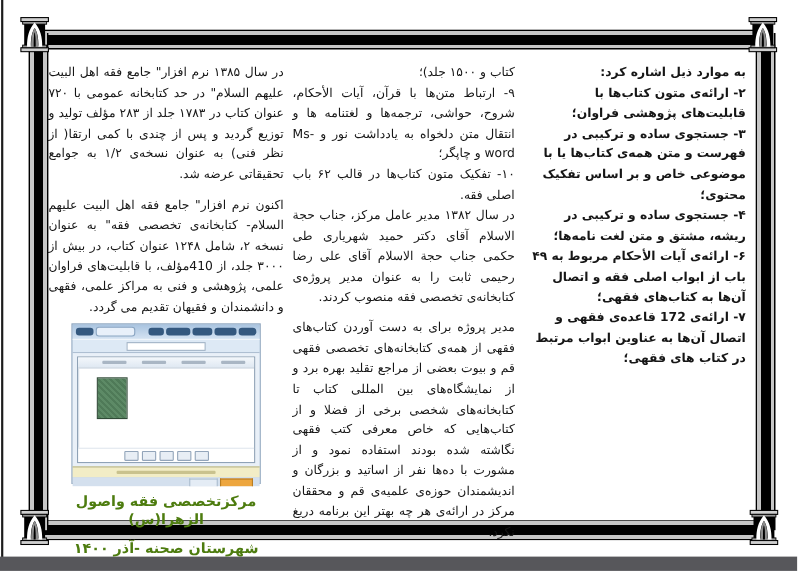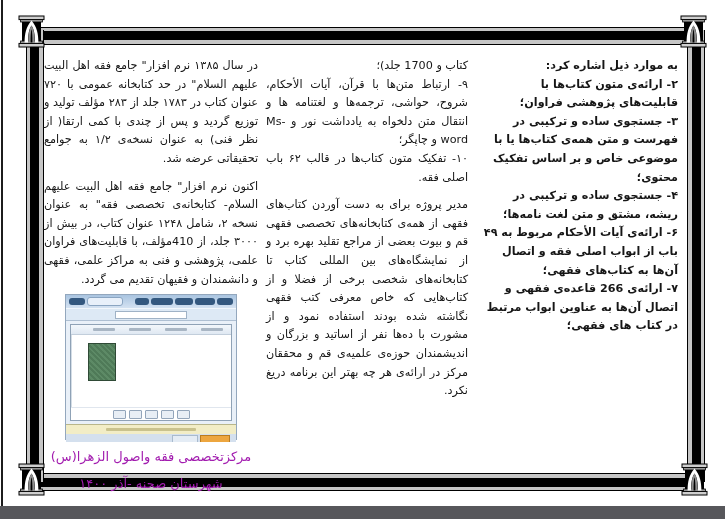--- a/index.html
+++ b/index.html
@@ -21,21 +21,21 @@
   .c-tl{left:18px;top:15px;} .c-tr{left:680px;top:15px;}
   .c-bl{left:18px;top:463px;} .c-br{left:681px;top:463px;}
   
   .col{position:absolute;top:57px;direction:rtl;font-size:11.2px;line-height:18.6px;}
   .col p{margin:0;}
   .col-right{left:480px;width:198px;text-align:right;font-weight:bold;}
   .col-middle{left:266px;width:202px;text-align:justify;text-align-last:right;}
   .col-left{left:44px;width:214px;text-align:justify;text-align-last:right;}
   .heading-red{color:#e01b1b;font-weight:bold;text-align:center;text-align-last:center;
                font-size:11.6px;margin:9px 0 8px 0 !important;}
-  .footer-red{color:#a21caf;font-weight:normal;text-align:center;text-align-last:center;
+  .footer-red{color:#4d7c0f;font-weight:bold;text-align:center;text-align-last:center;
               font-size:13px;line-height:16px;margin-top:9px !important;}
   .footer-red2{margin-top:11px !important;}
   .gap{height:9px;}
   
   .shot{width:172px;height:146px;margin:5px auto 0 auto;background:#c2d4e8;
         border:1px solid #93a7bd;box-sizing:border-box;direction:rtl;}
   .shot-titlebar{height:13px;display:flex;align-items:center;gap:2px;padding:2px 3px;
         background:linear-gradient(to bottom,#a9c4e0,#d4e2f2);box-sizing:border-box;}
   .pill{height:7px;border-radius:3px;background:#34587f;}
   .pill.lt{background:#e8f0fa;border:1px solid #8aa5c2;}
@@ -116,27 +116,28 @@
     <path d="M13.5 10.4 C11.2 14.2 10.3 19 10.3 27.5 L13 27.5 C13 20 13.1 16.4 13.5 14.2 C13.9 16.4 14 20 14 27.5 L16.7 27.5 C16.7 19 15.8 14.2 13.5 10.4 Z" fill="#8d8d8d"></path>
     <path d="M13.5 14.5 C12.8 17 12.6 21 12.6 27.5 L14.4 27.5 C14.4 21 14.2 17 13.5 14.5 Z" fill="#000"></path>
   </svg>
 
   <div class="col col-right">
     <p>به موارد ذیل اشاره کرد:</p>
     <p>۲- ارائه‌ی متون کتاب‌ها با قابلیت‌های پژوهشی فراوان؛</p>
     <p>۳- جستجوی ساده و ترکیبی در فهرست و متن همه‌ی کتاب‌ها یا با موضوعی خاص و بر اساس تفکیک محتوی؛</p>
     <p>۴- جستجوی ساده و ترکیبی در ریشه، مشتق و متن لغت نامه‌ها؛</p>
     <p>۶- ارائه‌ی آیات الأحکام مربوط به ۴۹ باب از ابواب اصلی فقه و اتصال آن‌ها به کتاب‌های فقهی؛</p>
-    <p>۷- ارائه‌ی 266 قاعده‌ی فقهی و اتصال آن‌ها به عناوین ابواب مرتبط در کتاب های فقهی؛</p>
+    <p>۷- ارائه‌ی 172 قاعده‌ی فقهی و اتصال آن‌ها به عناوین ابواب مرتبط در کتاب های فقهی؛</p>
   </div>
 
   <div class="col col-middle">
-    <p>کتاب و 1700 جلد)؛</p>
+    <p>کتاب و ۱۵۰۰ جلد)؛</p>
     <p>۹- ارتباط متن‌ها با قرآن، آیات الأحکام، شروح، حواشی، ترجمه‌ها و لغتنامه ها و انتقال متن دلخواه به یادداشت نور و Ms- word و چاپگر؛</p>
     <p>۱۰- تفکیک متون کتاب‌ها در قالب ۶۲ باب اصلی فقه.</p>
+    <p>در سال ۱۳۸۲ مدیر عامل مرکز، جناب حجة الاسلام آقای دکتر حمید شهریاری طی حکمی جناب حجة الاسلام آقای علی رضا رحیمی ثابت را به عنوان مدیر پروژه‌ی کتابخانه‌ی تخصصی فقه منصوب کردند.</p>
     <div class="gap"></div>
     <p>مدیر پروژه برای به دست آوردن کتاب‌های فقهی از همه‌ی کتابخانه‌های تخصصی فقهی قم و بیوت بعضی از مراجع تقلید بهره برد و از نمایشگاه‌های بین المللی کتاب تا کتابخانه‌های شخصی برخی از فضلا و از کتاب‌هایی که خاص معرفی کتب فقهی نگاشته شده بودند استفاده نمود و از مشورت با ده‌ها نفر از اساتید و بزرگان و اندیشمندان حوزه‌ی علمیه‌ی قم و محققان مرکز در ارائه‌ی هر چه بهتر این برنامه دریغ نکرد.</p>
   </div>
 
   <div class="col col-left">
     <p>در سال ۱۳۸۵ نرم افزار" جامع فقه اهل البیت علیهم السلام" در حد کتابخانه عمومی با ۷۲۰ عنوان کتاب در ۱۷۸۳ جلد از ۲۸۳ مؤلف تولید و توزیع گردید و پس از چندی با کمی ارتقا( از نظر فنی) به عنوان نسخه‌ی ۱/۲ به جوامع تحقیقاتی عرضه شد.</p>
     <div class="gap"></div>
     <p>اکنون نرم افزار" جامع فقه اهل البیت علیهم السلام- کتابخانه‌ی تخصصی فقه" به عنوان نسخه ۲، شامل ۱۲۴۸ عنوان کتاب، در بیش از ۳۰۰۰ جلد، از 410مؤلف، با قابلیت‌های فراوان علمی، پژوهشی و فنی به مراکز علمی، فقهی و دانشمندان و فقیهان تقدیم می گردد.</p>
 
     <div class="shot">

